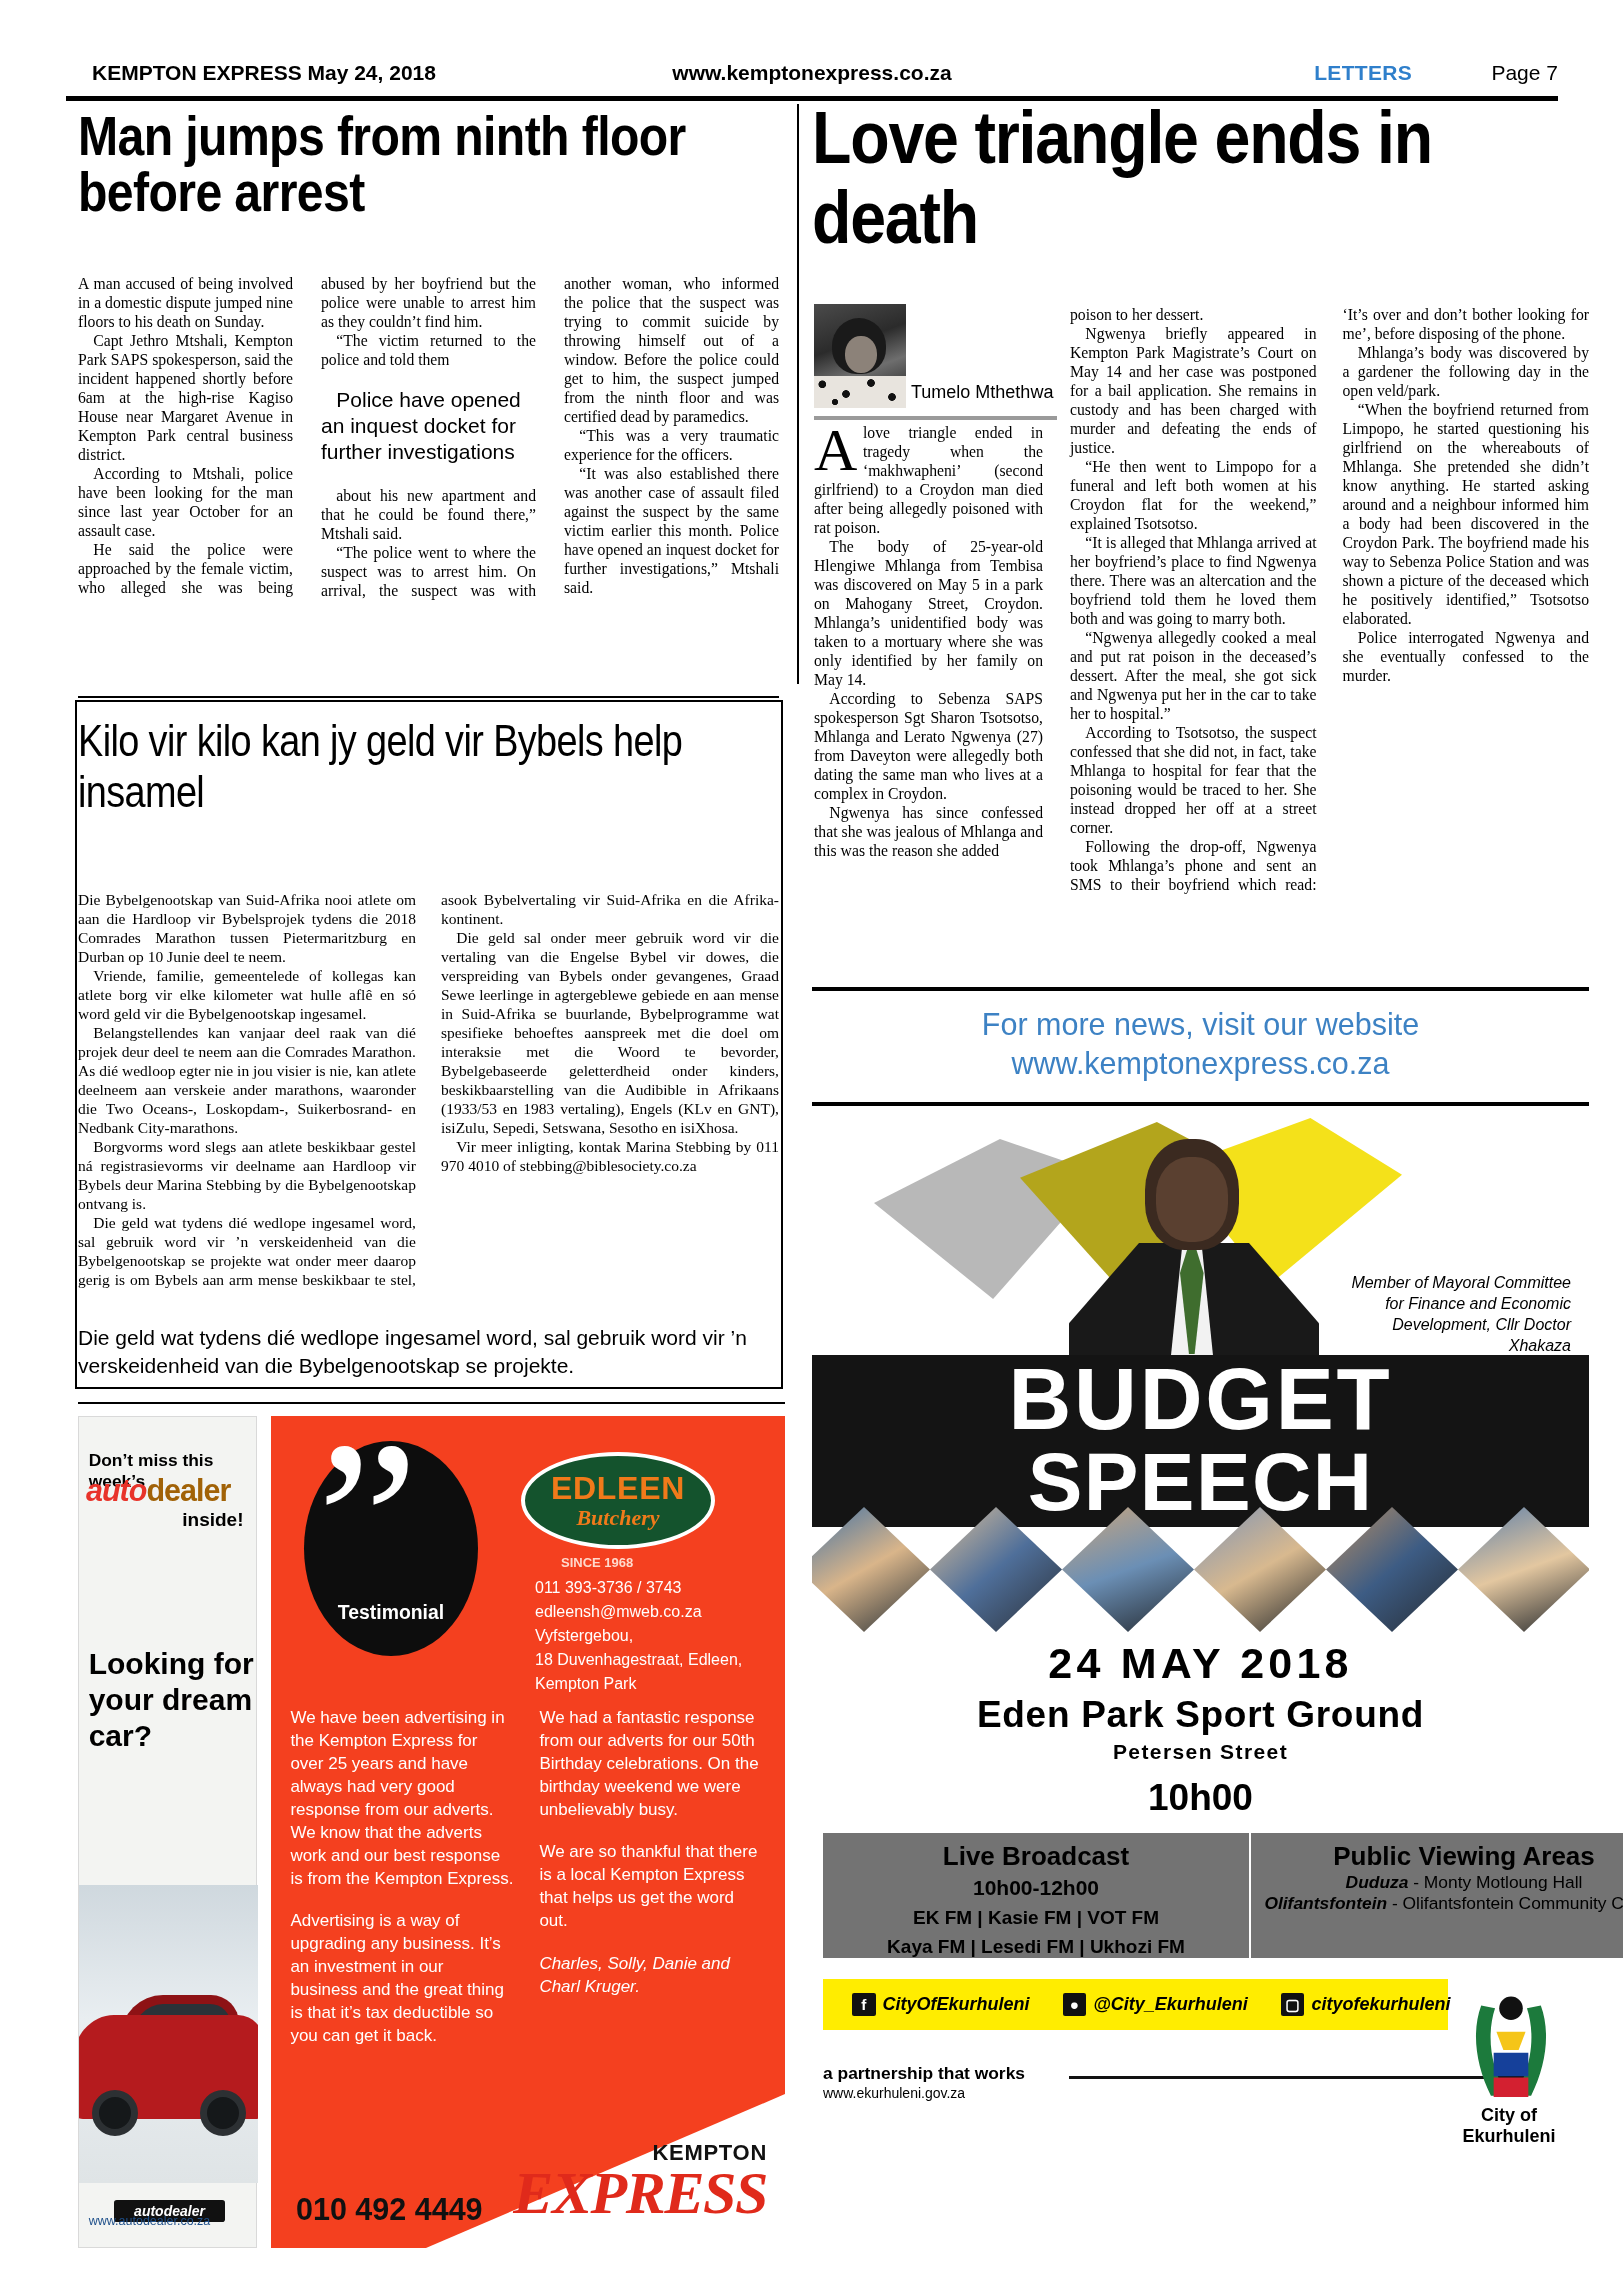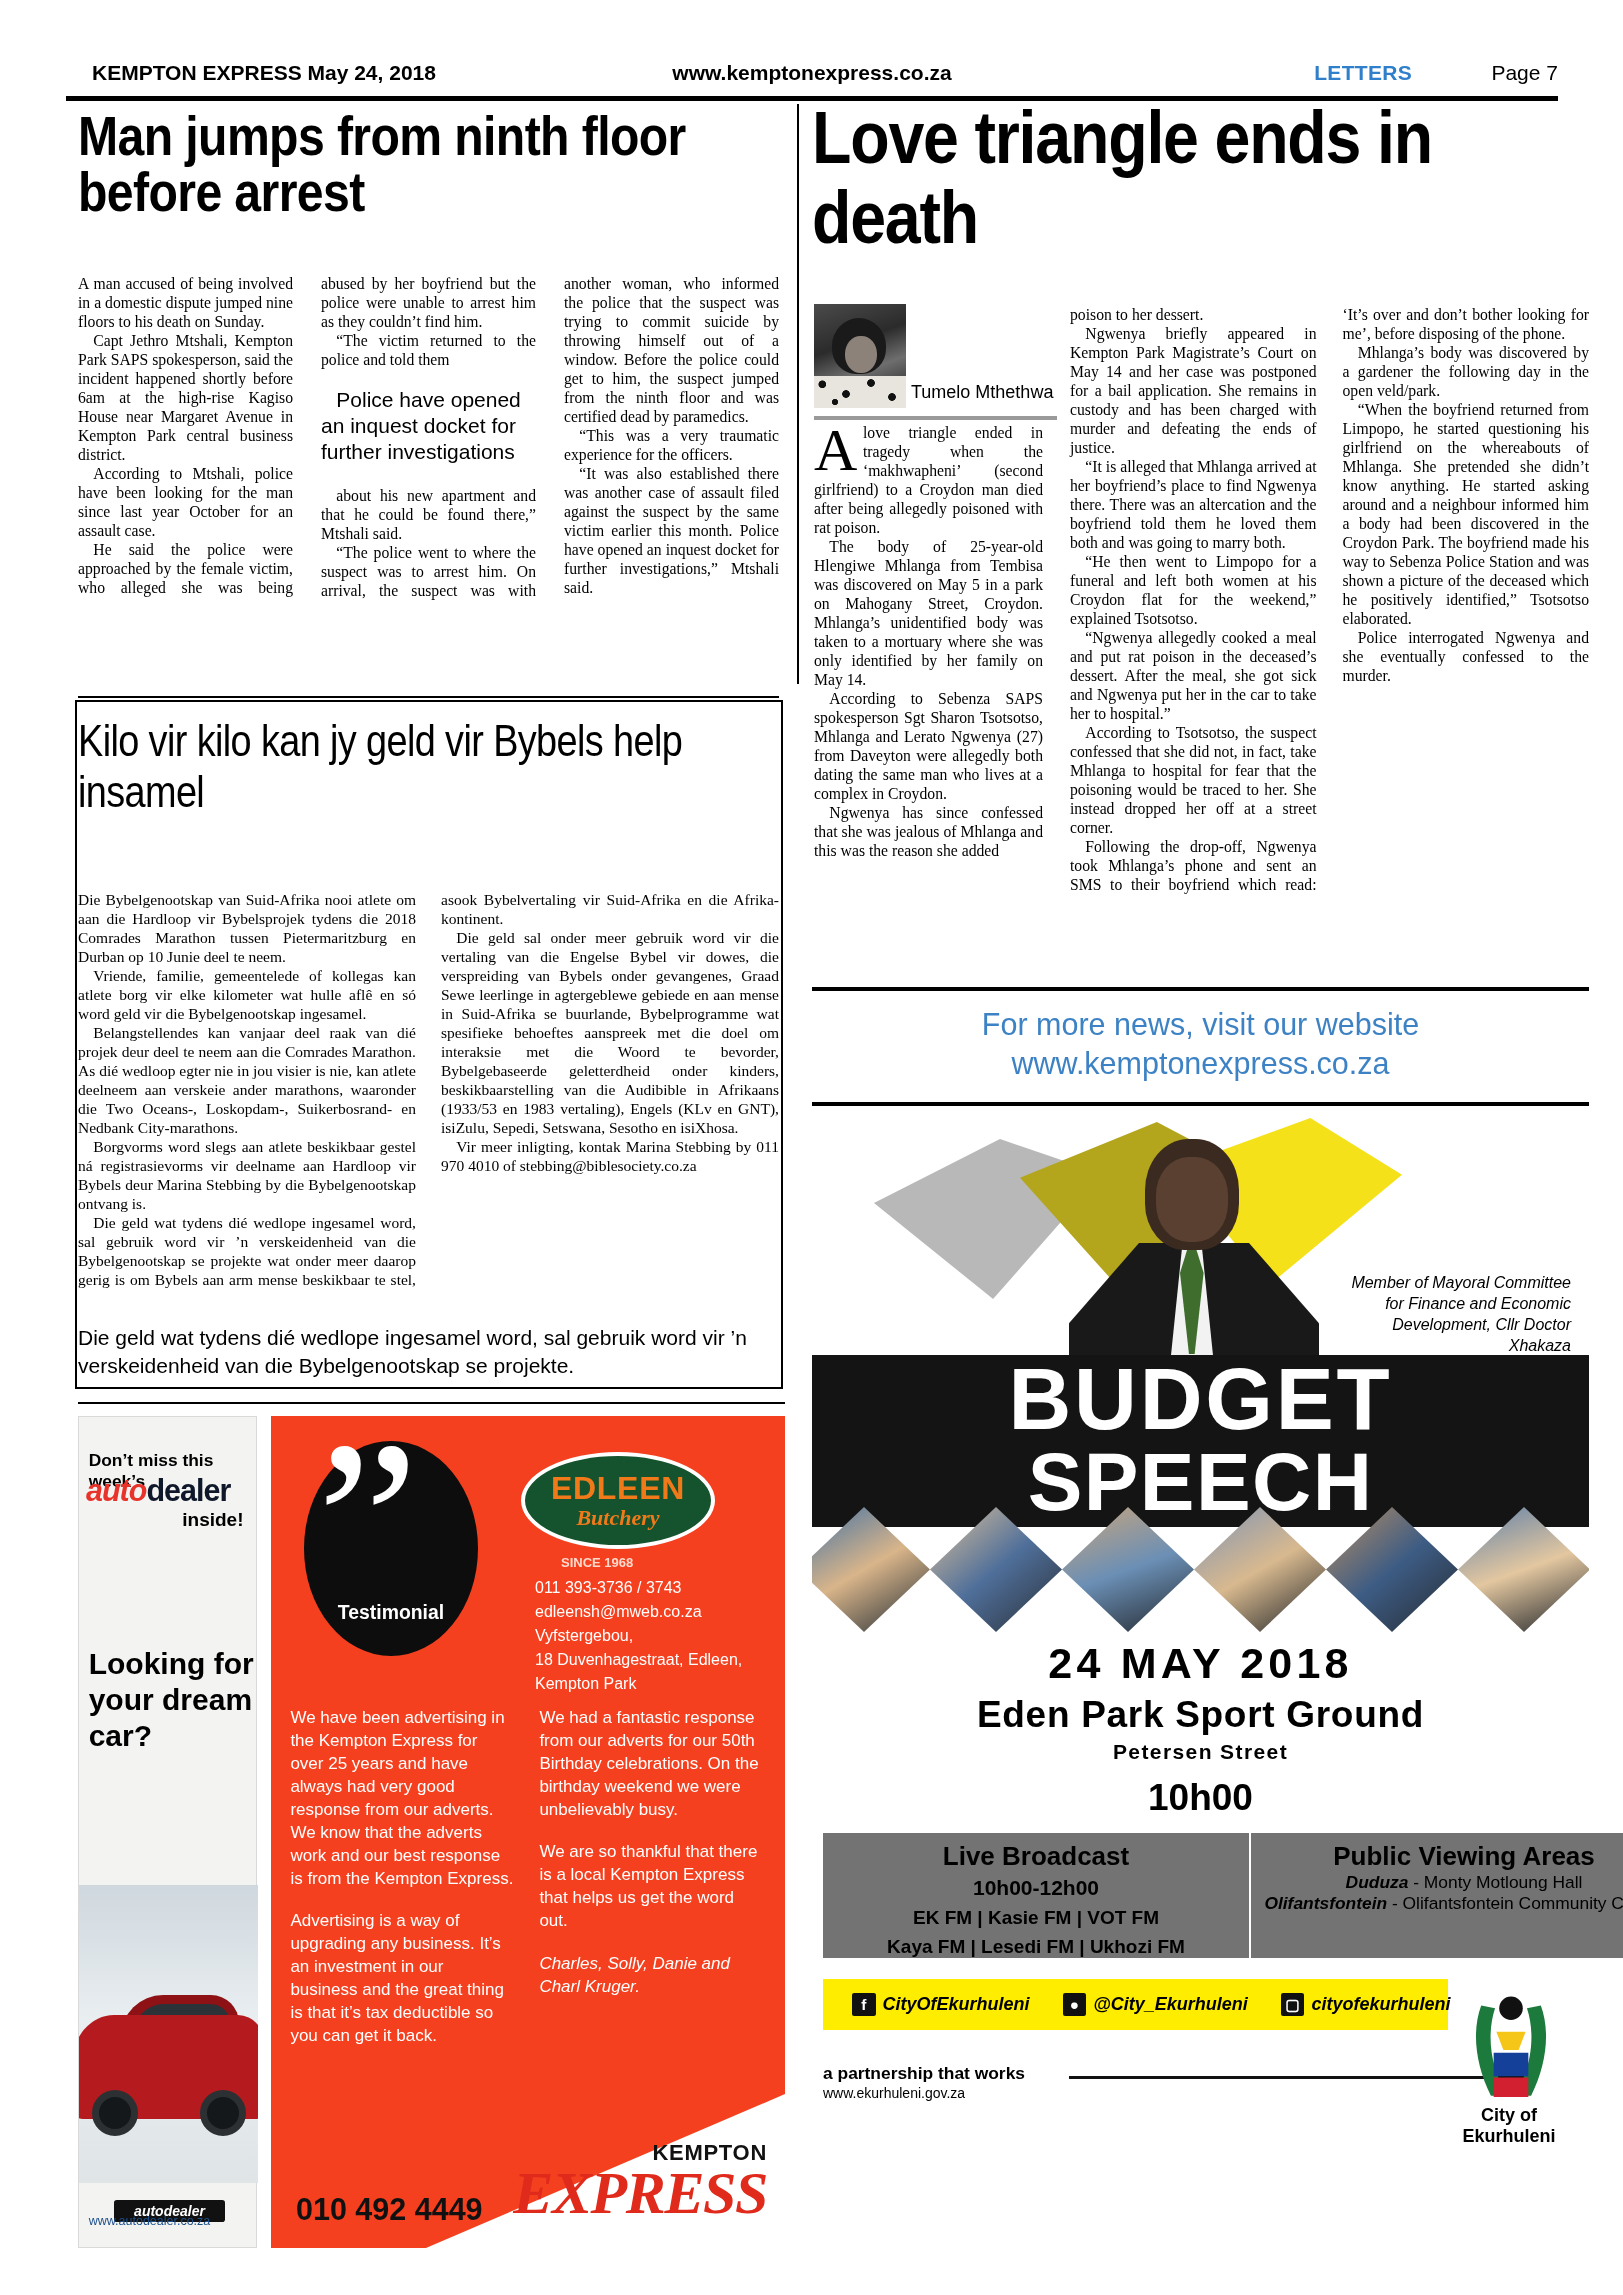--- a/index.html
+++ b/index.html
@@ -251,21 +251,21 @@
   
   .autoad {
     position:absolute; left:78px; top:1416px; width:179px; height:832px;
     background:#f3f4f2; border:1.4px solid #d9d9d9;
   }
   .ad-dm { position:absolute; left:9.7px; top:33px; width:161px; font-family:"Liberation Sans", sans-serif;
            font-weight:700; font-size:17.4px; }
   .ad-logo { position:absolute; left:7px; top:56px; width:167px; font-family:"Liberation Sans", sans-serif;
              font-weight:700; font-style:italic; font-size:30.5px; letter-spacing:-1px; }
   .ad-logo .a1 { color:#e8332a; }
-  .ad-logo .a2 { color:#0f172a; font-style:normal; }
+  .ad-logo .a2 { color:#a16207; font-style:normal; }
   .ad-inside { position:absolute; right:12.5px; top:92px; font-family:"Liberation Sans", sans-serif;
                font-weight:700; font-size:19px; }
   .ad-look { position:absolute; left:9.7px; top:229px; width:167px; font-family:"Liberation Sans", sans-serif;
              font-weight:700; font-size:30px; line-height:36px; }
   .ad-car {
     position:absolute; left:0; bottom:64px; width:179px; height:298px; overflow:hidden;
     background: linear-gradient(180deg,#cfd8de 0%,#e9eef1 45%,#dfe4e6 100%);
   }
   .ad-car-body {
     position:absolute; left:-7px; bottom:64px; width:194px; height:104px;
@@ -402,22 +402,22 @@
 
   <div class="art3-c1">
     <p class="dropcap">A love triangle ended in tragedy when the ‘makhwapheni’ (second girlfriend) to a Croydon man died after being allegedly poisoned with rat poison.</p>
     <p style="text-indent:15.3px">The body of 25-year-old Hlengiwe Mhlanga from Tembisa was discovered on May 5 in a park on Mahogany Street, Croydon. Mhlanga’s unidentified body was taken to a mortuary where she was only identified by her family on May 14.</p>
     <p style="text-indent:15.3px">According to Sebenza SAPS spokesperson Sgt Sharon Tsotsotso, Mhlanga and Lerato Ngwenya (27) from Daveyton were allegedly both dating the same man who lives at a complex in Croydon.</p>
     <p style="text-indent:15.3px">Ngwenya has since confessed that she was jealous of Mhlanga and this was the reason she added</p>
   </div>
   <div class="art3-c23">
     <p>poison to her dessert.</p>
     <p style="text-indent:15.3px">Ngwenya briefly appeared in Kempton Park Magistrate’s Court on May 14 and her case was postponed for a bail application. She remains in custody and has been charged with murder and defeating the ends of justice.</p>
+    <p style="text-indent:15.3px">“He then went to Limpopo for a funeral and left both women at his Croydon flat for the weekend,” explained Tsotsotso.</p>
     <p style="text-indent:15.3px">“It is alleged that Mhlanga arrived at her boyfriend’s place to find Ngwenya there. There was an altercation and the boyfriend told them he loved them both and was going to marry both.</p>
-    <p style="text-indent:15.3px">“He then went to Limpopo for a funeral and left both women at his Croydon flat for the weekend,” explained Tsotsotso.</p>
     <p style="text-indent:15.3px">“Ngwenya allegedly cooked a meal and put rat poison in the deceased’s dessert. After the meal, she got sick and Ngwenya put her in the car to take her to hospital.”</p>
     <p style="text-indent:15.3px">According to Tsotsotso, the suspect confessed that she did not, in fact, take Mhlanga to hospital for fear that the poisoning would be traced to her. She instead dropped her off at a street corner.</p>
     <p style="text-indent:15.3px">Following the drop-off, Ngwenya took Mhlanga’s phone and sent an SMS to their boyfriend which read: ‘It’s over and don’t bother looking for me’, before disposing of the phone.</p>
     <p style="text-indent:15.3px">Mhlanga’s body was discovered by a gardener the following day in the open veld/park.</p>
     <p style="text-indent:15.3px">“When the boyfriend returned from Limpopo, he started questioning his girlfriend on the whereabouts of Mhlanga. She pretended she didn’t know anything. He started asking around and a neighbour informed him a body had been discovered in the Croydon Park. The boyfriend made his way to Sebenza Police Station and was shown a picture of the deceased which he positively identified,” Tsotsotso elaborated.</p>
     <p style="text-indent:15.3px">Police interrogated Ngwenya and she eventually confessed to the murder.</p>
   </div>
   <div class="hrule-3"></div>
 
   <div class="promo">

